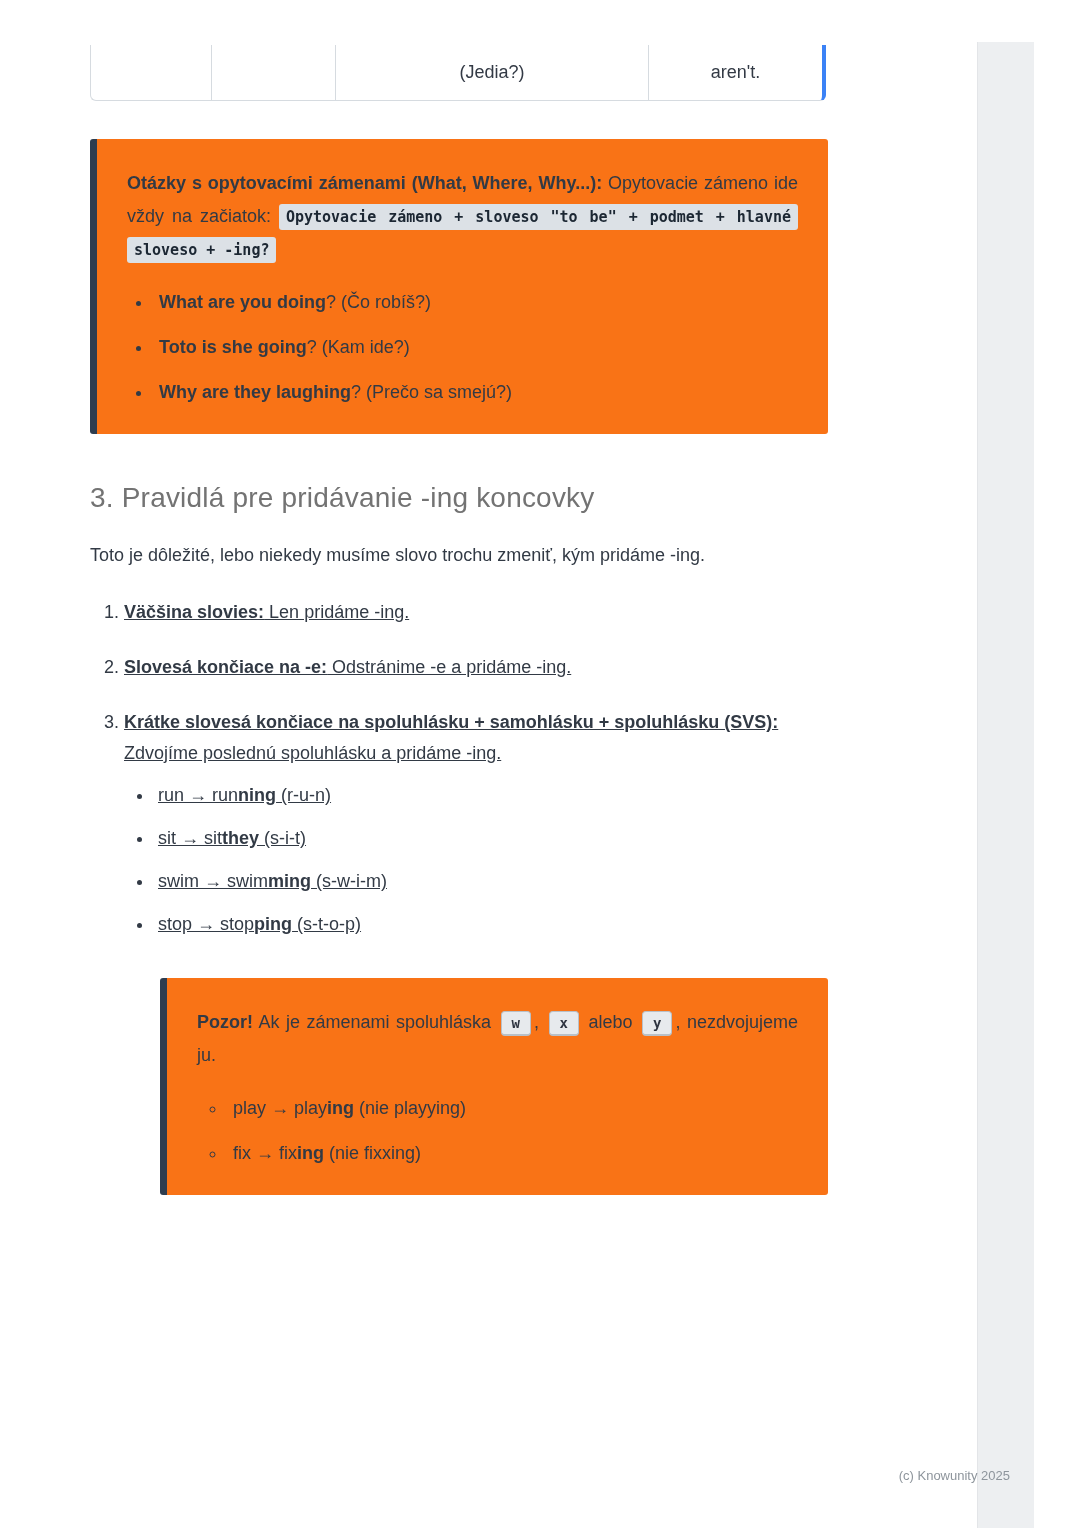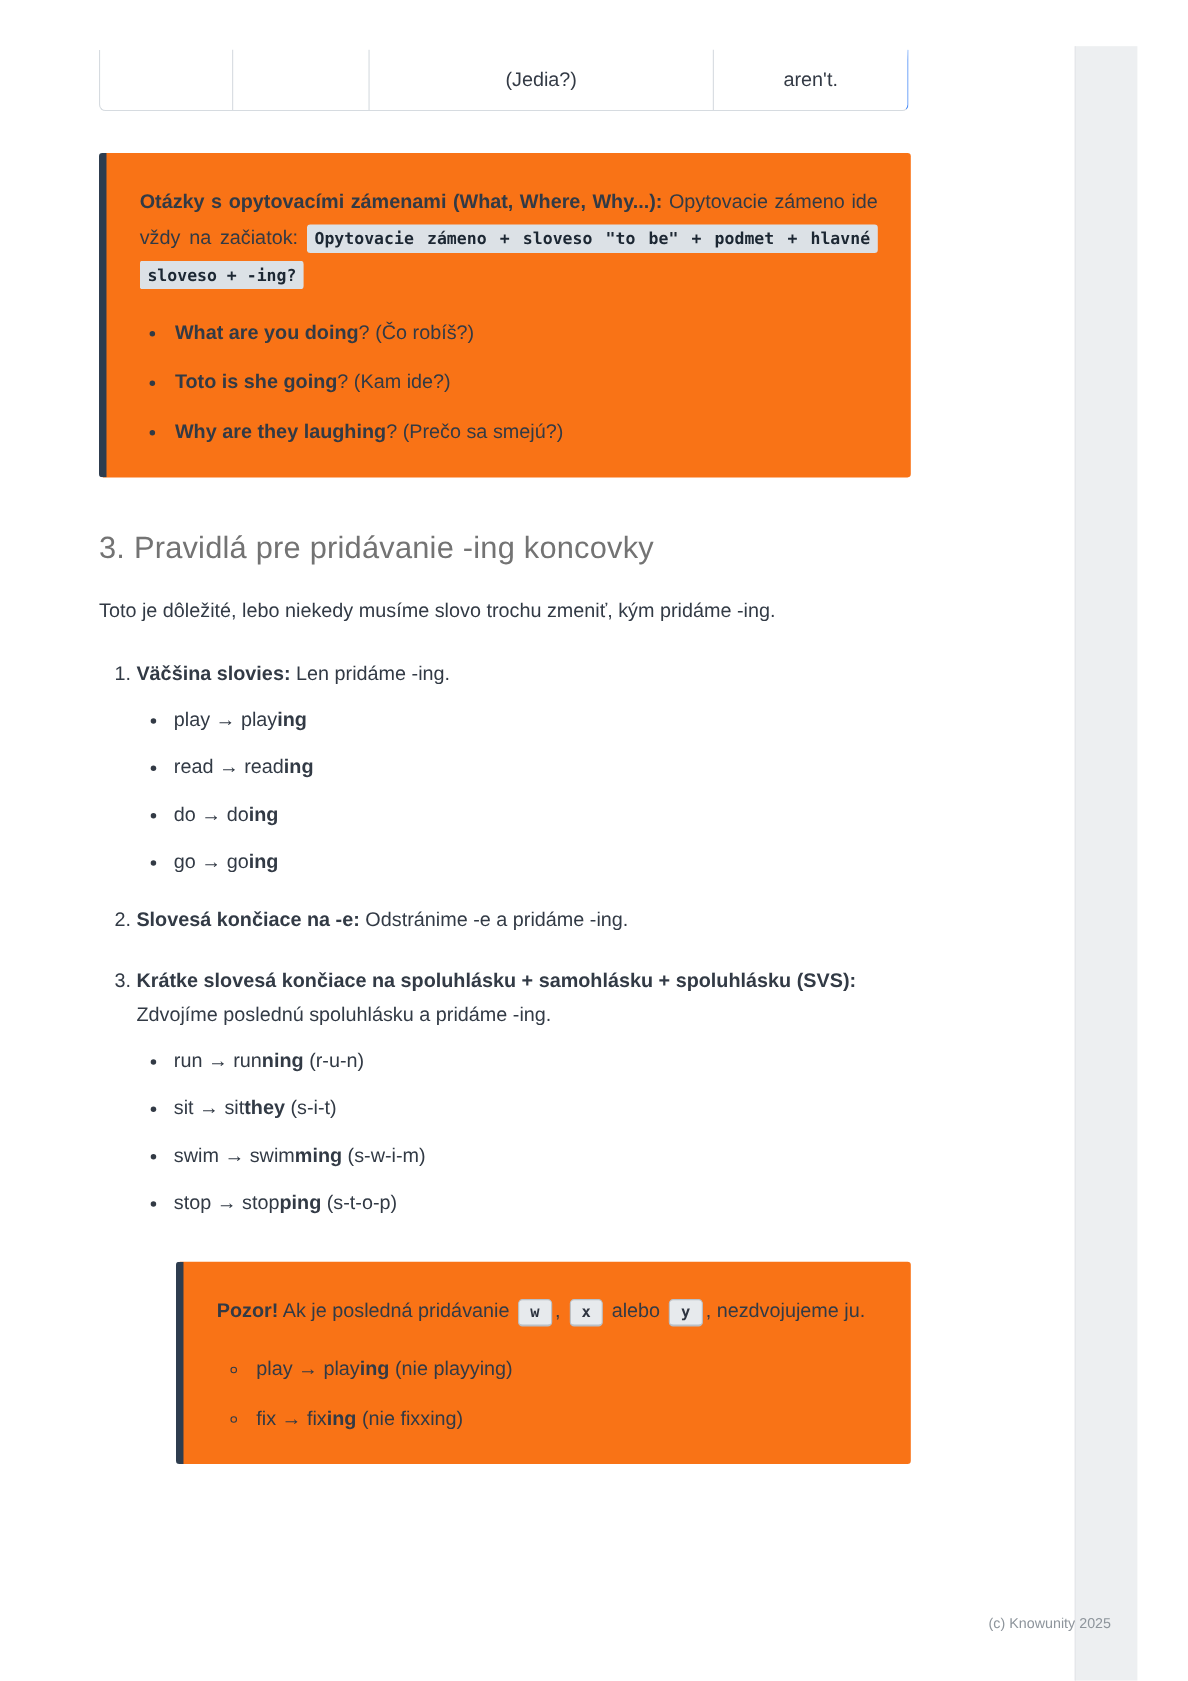--- a/index.html
+++ b/index.html
@@ -14,21 +14,21 @@
   .page { position:relative; width:1080px; height:1528px; }
   .content { position:absolute; left:90px; top:0; width:738px; }
 
   
   .table-frag {
     margin-top:45px;
     display:flex;
     height:56px;
     width:736px;
     border-left:1px solid #d6dbe0;
-    border-right:1px solid #3b82f6;
+    border-right:4px solid #3b82f6;
     border-bottom:1px solid #d6dbe0;
     border-radius:0 0 6px 6px;
     overflow:hidden;
   }
   .table-frag .cell {
     border-right:1px solid #d6dbe0;
     display:flex; align-items:center; justify-content:center;
     font-size:18px; color:#333a45;
   }
   .table-frag .cell:last-child { border-right:none; }
@@ -77,21 +77,21 @@
   h2 {
     margin-top:48px;
     font-size:28px;
     font-weight:500;
     color:#737373;
     letter-spacing:0.2px;
   }
   p.intro { margin-top:27px; font-size:18px; line-height:28px; }
 
   ol.rules { margin-top:28px; padding-left:34px; list-style:decimal; }
-  ol.rules > li { margin-bottom:24px; font-size:18px; line-height:31px; }
+  ol.rules > li { margin-bottom:24px; font-size:18px; line-height:31px;text-decoration:underline; }
   .rule-label strong { font-weight:bold; }
   ul.examples { padding-left:30px; margin-top:12px; list-style:disc; }
   ul.examples li { font-size:18px; line-height:28px; margin-bottom:15px; padding-left:4px; }
   ul.examples li:last-child { margin-bottom:4px; }
 
   .callout-warning { margin-left:70px; margin-top:40px; }
   .callout-warning ul { list-style:circle; margin-left:30px; }
 
   
   .scroll-track {
@@ -133,43 +133,37 @@
         <li><strong>Why are they laughing</strong><span>? (Prečo sa smejú?)</span></li>
       </ul>
     </div>
 
     <h2>3. Pravidlá pre pridávanie -ing koncovky</h2>
     <p class="intro">Toto je dôležité, lebo niekedy musíme slovo trochu zmeniť, kým pridáme -ing.</p>
 
     <ol class="rules">
       <li>
         <span class="rule-label"><strong>Väčšina slovies:</strong><span> Len pridáme -ing.</span></span>
-        <ul class="examples">
-          <li><span>play → play</span><strong>ing</strong></li>
-          <li><span>read → read</span><strong>ing</strong></li>
-          <li><span>do → do</span><strong>ing</strong></li>
-          <li><span>go → go</span><strong>ing</strong></li>
-        </ul>
       </li>
       <li>
         <span class="rule-label"><strong>Slovesá končiace na -e:</strong><span> Odstránime -e a pridáme -ing.</span></span>
       </li>
       <li>
         <span class="rule-label"><strong>Krátke slovesá končiace na spoluhlásku + samohlásku + spoluhlásku (SVS):</strong><span> Zdvojíme poslednú spoluhlásku a pridáme -ing.</span></span>
         <ul class="examples">
           <li><span>run → run</span><strong>ning</strong><span> (r-u-n)</span></li>
           <li><span>sit → sit</span><strong>they</strong><span> (s-i-t)</span></li>
           <li><span>swim → swim</span><strong>ming</strong><span> (s-w-i-m)</span></li>
           <li><span>stop → stop</span><strong>ping</strong><span> (s-t-o-p)</span></li>
         </ul>
       </li>
     </ol>
 
     <div class="callout callout-warning">
-      <p><strong>Pozor!</strong><span> Ak je posledná pridávanie </span><kbd>w</kbd><span>, </span><kbd>x</kbd><span> alebo </span><kbd>y</kbd><span>, nezdvojujeme ju.</span></p>
+      <p><strong>Pozor!</strong><span> Ak je zámenami spoluhláska </span><kbd>w</kbd><span>, </span><kbd>x</kbd><span> alebo </span><kbd>y</kbd><span>, nezdvojujeme ju.</span></p>
       <ul>
         <li><span>play → play</span><strong>ing</strong><span> (nie playying)</span></li>
         <li><span>fix → fix</span><strong>ing</strong><span> (nie fixxing)</span></li>
       </ul>
     </div>
 
   </div>
 
   <div class="scroll-track"></div>
   <div class="watermark">(c) Knowunity 2025</div>

